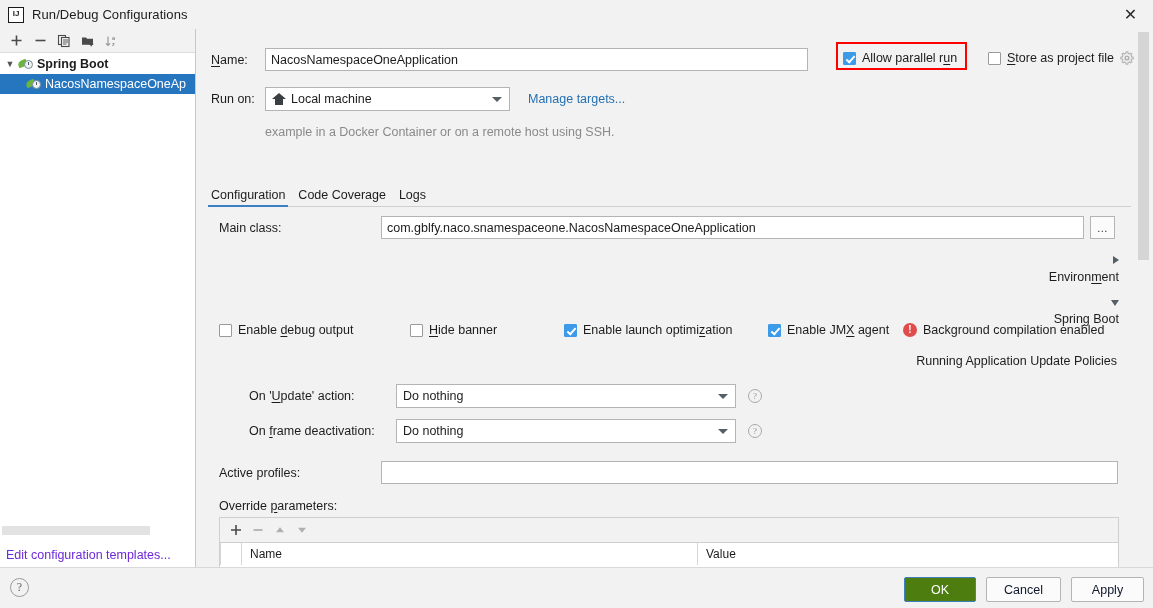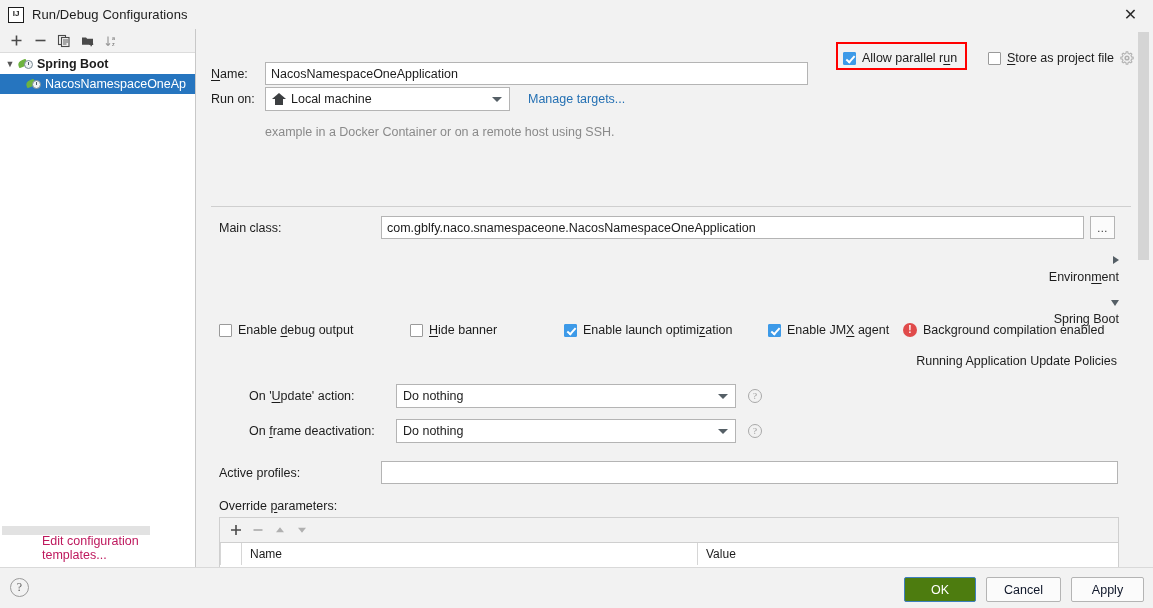--- a/index.html
+++ b/index.html
@@ -97,21 +97,21 @@
   }
   .tree-label { font-size: 12.5px; }
   .tree-row.indent { padding-left: 26px; }
 
   .hscroll {
     position: absolute; left: 2px; bottom: 32px;
     width: 148px; height: 9px; background: #e2e2e2; border-radius: 0;
   }
   .edit-templates {
     position: absolute; left: 6px; bottom: 5px;
-    color: #be185d; font-size: 12.5px; cursor: default; margin-left: 36px;
+    color: #6d28d9; font-size: 12.5px; cursor: default;
   }
 
   
   .content {
     position: absolute; left: 197px; top: 29px;
     width: 956px; height: 538px; background: #f2f2f2;
   }
 
   .row { position: absolute; display: flex; align-items: center; }
 
@@ -354,21 +354,21 @@
         <div class="tree-label">NacosNamespaceOneAp</div>
       </div>
     </div>
 
     <div class="hscroll"></div>
     <div class="edit-templates">Edit configuration templates...</div>
   </div>
 
   <div class="content">
 
-    <div class="row" style="left:14px; top:19px;margin-top:14px;">
+    <div class="row" style="left:14px; top:19px;">
       <div class="lbl" style="width:54px;"><span class="u">N</span>ame:</div>
       <div class="textfield" style="width:543px;">NacosNamespaceOneApplication</div>
     </div>
 
     <div class="row" style="left:646px; top:22px;">
       <div class="cb checked"></div>
       <div class="lbl">Allow parallel r<span class="u">u</span>n</div>
     </div>
     <div class="redbox" style="left:639px; top:13px; width:131px; height:28px;"></div>
 
@@ -394,20 +394,25 @@
         <div class="arrow"></div>
       </div>
       <div class="link" style="margin-left:18px;">Manage targets...</div>
     </div>
 
     <div class="hint" style="left:68px; top:95px; width:520px;">
       <div>example in a Docker Container or on a remote host using SSH.</div>
     </div>
 
     <div class="tabs-underline"></div>
+    <div class="tabs">
+      <div class="tab active">Configuration</div>
+      <div class="tab">Code Coverage</div>
+      <div class="tab">Logs</div>
+    </div>
 
     <div class="row" style="left:22px; top:187px;">
       <div class="lbl" style="width:162px;">Main class:</div>
       <div class="textfield" style="width:703px;">com.gblfy.naco.snamespaceone.NacosNamespaceOneApplication</div>
       <div class="ellipsis-btn" style="margin-left:6px;">...</div>
     </div>
 
     <div class="section" style="left:22px; top:227px; width:900px;">
       <div class="tri-right"></div>
       <div class="lbl">Environ<span class="u">m</span>ent</div>

